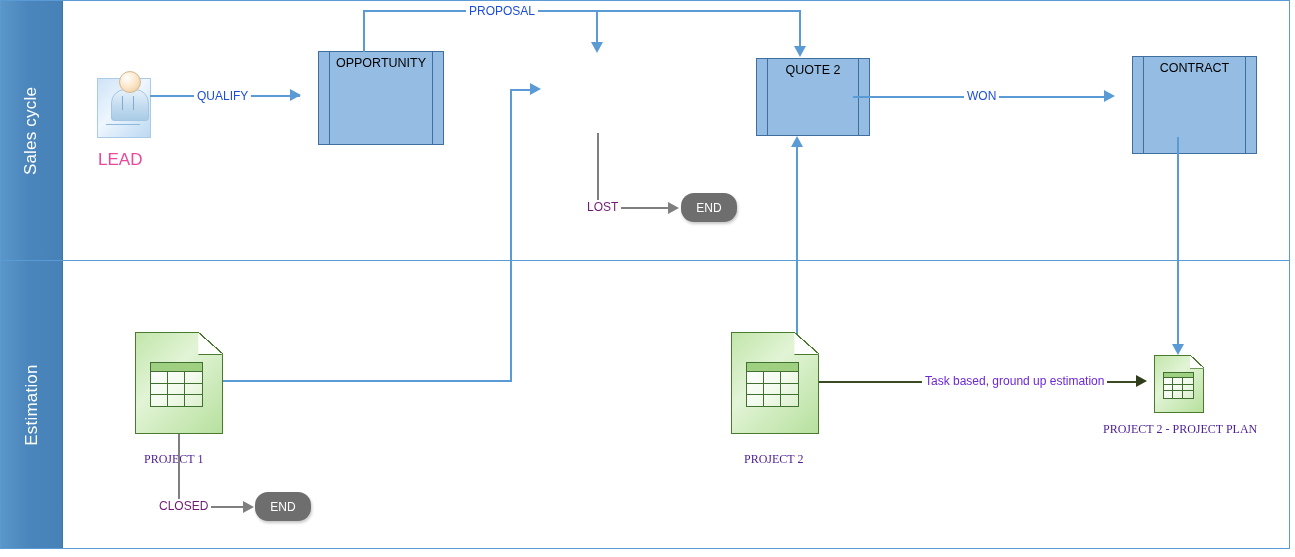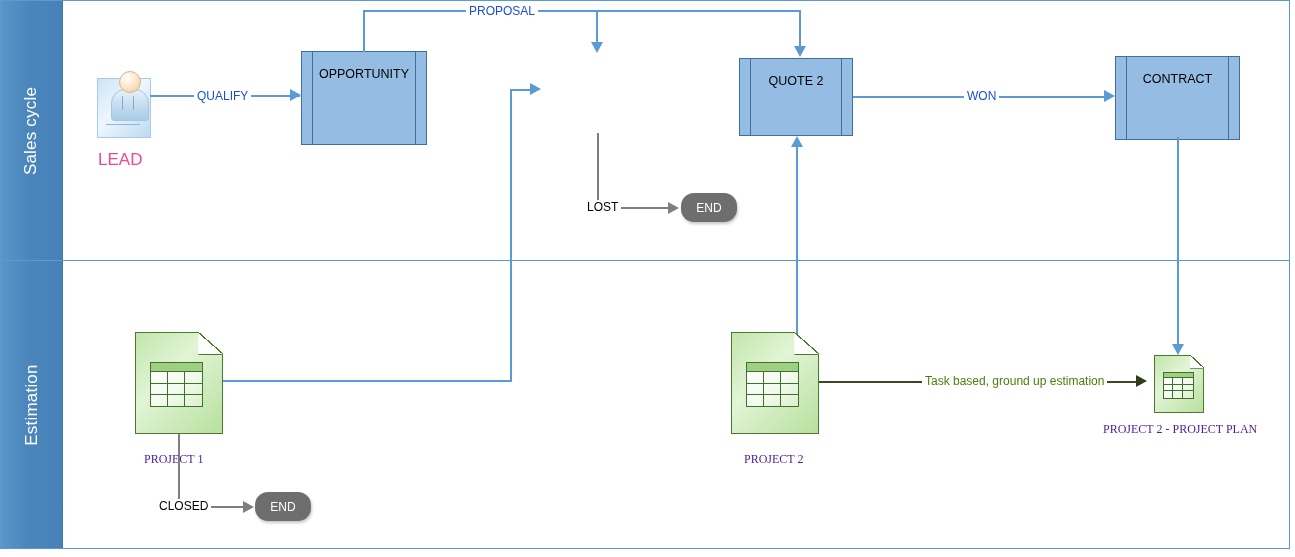--- a/index.html
+++ b/index.html
@@ -67,22 +67,23 @@
 
   
   .proc {
     position: absolute;
     box-sizing: border-box;
     background: #95bce2;
     border: 1px solid #3e6f9e;
     color: #000000;
     font-size: 12.5px;
     text-align: center;
-    padding-top: 15px;
+    padding-top: 4px;
     font-family: "Liberation Sans", sans-serif;
+    margin-left: 17px;
   }
   .proc::before,
   .proc::after {
     content: "";
     position: absolute;
     top: 0;
     bottom: 0;
     width: 0;
     border-left: 1px solid #3e6f9e;
   }
@@ -238,23 +239,23 @@
   .arrow.right.darkgreen { border-left-color: #2f3d1a; }
 
   
   .lbl {
     position: absolute;
     font-size: 12px;
     white-space: nowrap;
     font-family: "Liberation Sans", sans-serif;
   }
   .lbl.blue { color: #1d4ed8; background: #ffffff; padding: 0 3px; }
-  .lbl.dark { color: #000000; background: #ffffff; padding: 0 3px; }
+  .lbl.dark { color: #701a75; background: #ffffff; padding: 0 3px; }
   .lbl.green { color: #4c1d95; font-family: Liberation Serif, serif; }
-  .lbl.darkgreen { color: #4d7c0f; background: #ffffff; padding: 0 3px; }
+  .lbl.darkgreen { color: #6d28d9; background: #ffffff; padding: 0 3px; }
   .lbl.lead { color: #ec4899; font-size: 17px; }
 </style>
 </head>
 <body>
 
 <div id="canvas">
 
   <div class="lane-frame">
 
     <div class="lane" style="top:0px; height:261px;">
@@ -296,21 +297,21 @@
   <div class="arrow down" style="left:591px; top:42px;"></div>
   <div class="v-line" style="left:799px; top:10px; height:36px;"></div>
   <div class="arrow down" style="left:794px; top:46px;"></div>
   <div class="lbl blue" style="left:466px; top:4px;">PROPOSAL</div>
 
 
   <div class="proc" style="left:739px; top:58px; width:114px; height:78px;">
     <span>QUOTE 2</span>
   </div>
 
-  <div class="proc" style="left:1115px; top:56px; width:125px; height:84px;">
+  <div class="proc" style="left:1115px; top:56px; width:125px; height:98px;">
     <span>CONTRACT</span>
   </div>
 
   <div class="h-line" style="left:853px; top:96px; width:252px;"></div>
   <div class="arrow right" style="left:1104px; top:90px;"></div>
   <div class="lbl blue" style="left:964px; top:89px;">WON</div>
 
   <div class="v-line dark" style="left:597px; top:133px; height:75px;"></div>
   <div class="h-line dark" style="left:597px; top:207px; width:80px;"></div>
   <div class="arrow right dark" style="left:668px; top:202px;"></div>

